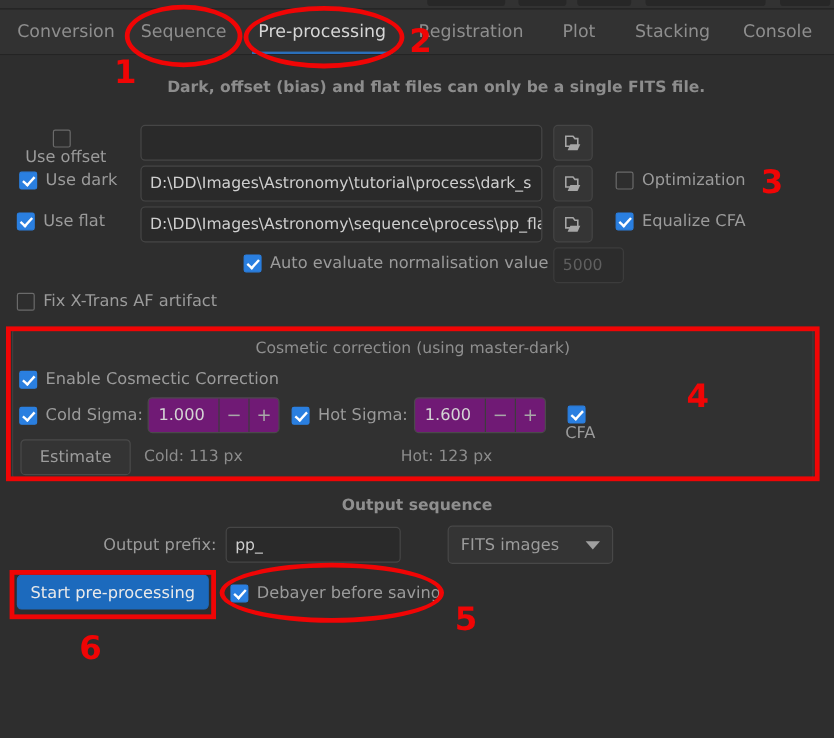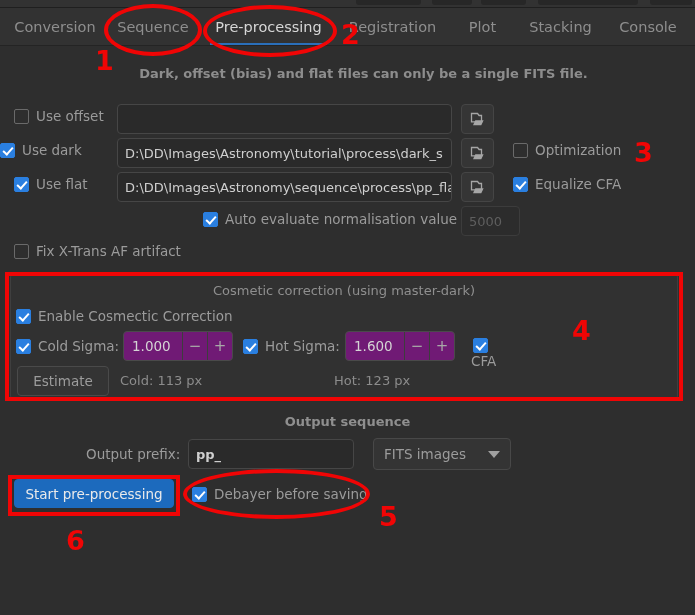--- a/index.html
+++ b/index.html
@@ -198,33 +198,33 @@
   <div class="tab" style="left:608px;width:80px;">
     <span>Console</span>
     </div>
   <div class="tabline"></div>
 </div>
 
 <div class="page">
 
   <div class="note">Dark, offset (bias) and flat files can only be a single FITS file.</div>
 
-  <div class="row" style="left:14px;top:62px;">
+  <div class="row" style="left:14px;top:62px;flex-direction:column;">
     <div class="cb"></div>
     <span class="cb-label">Use offset</span>
   </div>
   <div class="inp empty" style="position:absolute;left:117px;top:58px;width:335px;"></div>
   <div class="openbtn" style="position:absolute;left:461px;top:58px;">
     <svg width="17" height="17" viewBox="0 0 17 17">
       <path d="M2.5 2.5h6l1.6 2h2.4v6.4H2.5z" fill="none" stroke="#a6a6a6" stroke-width="1.3"></path>
       <path d="M4 14.2l2.3-5h8.3l-2.3 5z" fill="#a6a6a6"></path>
     </svg>
   </div>
 
-  <div class="row" style="left:0;top:96px;text-align:right;">
+  <div class="row" style="left:16px;top:96px;text-align:right;">
     <div class="cb on"></div>
     <span class="cb-label">Use dark</span>
   </div>
   <div class="inp" style="position:absolute;left:117px;top:92px;width:335px;">D:\DD\Images\Astronomy\tutorial\process\dark_s</div>
   <div class="openbtn" style="position:absolute;left:461px;top:92px;">
     <svg width="17" height="17" viewBox="0 0 17 17">
       <path d="M2.5 2.5h6l1.6 2h2.4v6.4H2.5z" fill="none" stroke="#a6a6a6" stroke-width="1.3"></path>
       <path d="M4 14.2l2.3-5h8.3l-2.3 5z" fill="#a6a6a6"></path>
     </svg>
   </div>
@@ -294,21 +294,21 @@
     <span class="cb-label">CFA</span>
   </div>
 
   <div class="btn" style="position:absolute;left:17px;top:320px;width:92px;">Estimate</div>
   <div class="stat" style="left:120px;top:327px;">Cold: 113 px</div>
   <div class="stat" style="left:334px;top:327px;">Hot: 123 px</div>
 
   <div class="lbl" style="left:0;top:368px;width:695px;text-align:center;font-weight:bold;color:#8f8f8f;font-size:13px;">Output sequence</div>
 
   <div class="lbl" style="left:86px;top:400px;">Output prefix:</div>
-  <div class="inp" style="position:absolute;left:188px;top:393px;width:166px;font-weight:bold;">pp_</div>
+  <div class="inp" style="position:absolute;left:188px;top:393px;width:146px;">pp_</div>
   <div class="combo" style="position:absolute;left:373px;top:392px;width:138px;">
     <span>FITS images</span>
     <span class="caret"></span>
   </div>
 
   <div class="btn primary" style="position:absolute;left:14px;top:433px;width:160px;height:29px;">Start pre-processing</div>
   <div class="row" style="left:192px;top:440px;">
     <div class="cb on"></div>
     <span class="cb-label">Debayer before saving</span>
   </div>

